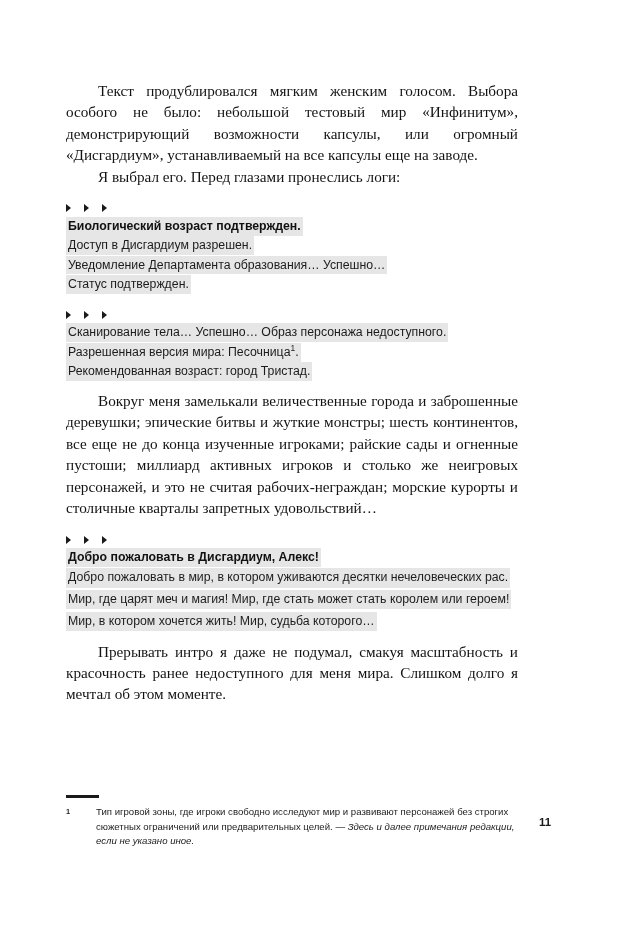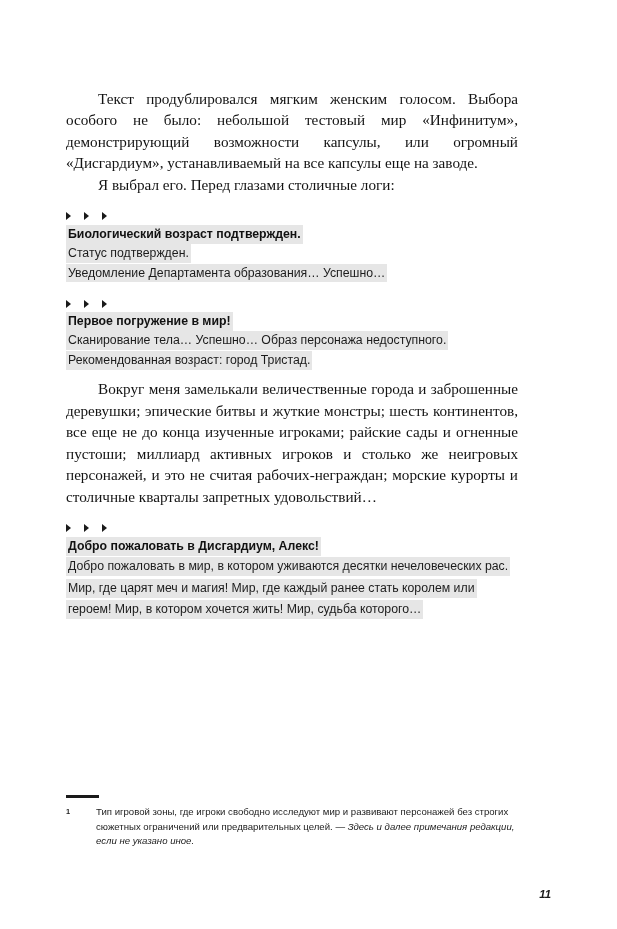--- a/index.html
+++ b/index.html
@@ -12,21 +12,21 @@
     width: 617px;
     height: 929px;
     background: #ffffff;
     overflow: hidden;
     font-family: "Liberation Serif", "DejaVu Serif", serif;
     color: #000000;
   }
   .content {
     position: absolute;
     left: 66px;
-    top: 88px;
+    top: 80px;
     width: 452px;
   }
 
   
   .para {
     font-family: "Liberation Serif", "DejaVu Serif", serif;
     font-size: 15.2px;
     line-height: 21.4px;
     text-align: justify;
     text-justify: inter-word;
@@ -129,80 +129,81 @@
     line-height: 14.2px;
   }
   .fn-italic {
     font-style: italic;
   }
 
   
   .page-number {
     position: absolute;
     right: 66px;
-    top: 888px;
+    top: 816px;
     font-family: "Liberation Sans", "DejaVu Sans", sans-serif;
     font-size: 11.4px;
     font-weight: bold;
     color: #1a1a1a;
     text-align: center;
-    font-style: italic;
   }
 </style>
 </head>
 <body>
 
 <div class="page">
 
   <div class="content">
 
     <p class="para">Текст продублировался мягким женским голосом. Выбора особого не было: небольшой тестовый мир «Инфинитум», демонстрирующий возможности капсулы, или огромный «Дисгардиум», устанавливаемый на все капсулы еще на заводе.</p>
 
-    <p class="para">Я выбрал его. Перед глазами столичные логи:</p>
+    <p class="para">Я выбрал его. Перед глазами пронеслись логи:</p>
 
     <div class="log-group">
       <span class="chevrons">
         <span class="chev"></span>
         <span class="chev"></span>
         <span class="chev"></span>
       </span>
       <div class="log-lines">
         <span class="log-line bold"><span class="hl">Биологический возраст подтвержден.</span></span>
+        <span class="log-line"><span class="hl">Доступ в Дисгардиум разрешен.</span></span>
+        <span class="log-line"><span class="hl">Уведомление Департамента образования… Успешно…</span></span>
         <span class="log-line"><span class="hl">Статус подтвержден.</span></span>
-        <span class="log-line"><span class="hl">Уведомление Департамента образования… Успешно…</span></span>
       </div>
     </div>
 
     <div class="log-group tight">
       <span class="chevrons">
         <span class="chev"></span>
         <span class="chev"></span>
         <span class="chev"></span>
       </span>
       <div class="log-lines">
-        <span class="log-line bold"><span class="hl">Первое погружение в мир!</span></span>
         <span class="log-line"><span class="hl">Сканирование тела… Успешно… Образ персонажа недоступного.</span></span>
+        <span class="log-line"><span class="hl"><span>Разрешенная версия мира: Песочница</span><sup class="fn-ref">1</sup><span>.</span></span></span>
         <span class="log-line"><span class="hl">Рекомендованная возраст: город Тристад.</span></span>
       </div>
     </div>
 
     <p class="para spaced-before">Вокруг меня замелькали величественные города и заброшенные деревушки; эпические битвы и жуткие монстры; шесть континентов, все еще не до конца изученные игроками; райские сады и огненные пустоши; миллиард активных игроков и столько же неигровых персонажей, и это не считая рабочих-неграждан; морские курорты и столичные кварталы запретных удовольствий…</p>
 
     <div class="log-group">
       <span class="chevrons">
         <span class="chev"></span>
         <span class="chev"></span>
         <span class="chev"></span>
       </span>
       <div class="log-lines">
         <span class="log-line bold"><span class="hl">Добро пожаловать в Дисгардиум, Алекс!</span></span>
-        <span class="log-line wrap"><span class="hl">Добро пожаловать в мир, в котором уживаются десятки нечеловеческих рас. Мир, где царят меч и магия! Мир, где каждый ранее стать королем или героем! Мир, в котором хочется жить! Мир, судьба которого…</span></span>
+        <span class="log-line wrap"><span class="hl">Добро пожаловать в мир, в котором уживаются десятки нечеловеческих рас. Мир, где царят меч и магия! Мир, где стать может стать королем или героем! Мир, в котором хочется жить! Мир, судьба которого…</span></span>
       </div>
     </div>
 
+    <p class="para spaced-before">Прерывать интро я даже не подумал, смакуя масштабность и красочность ранее недоступного для меня мира. Слишком долго я мечтал об этом моменте.</p>
 
   </div>
 
   <div class="footnote-area">
     <div class="fn-rule"></div>
     <div class="footnote">
       <span class="fn-num">1</span><span>Тип игровой зоны, где игроки свободно исследуют мир и развивают персонажей без строгих сюжетных ограничений или предварительных целей. — </span><span class="fn-italic">Здесь и далее примечания редакции, если не указано иное.</span>
     </div>
   </div>
 

